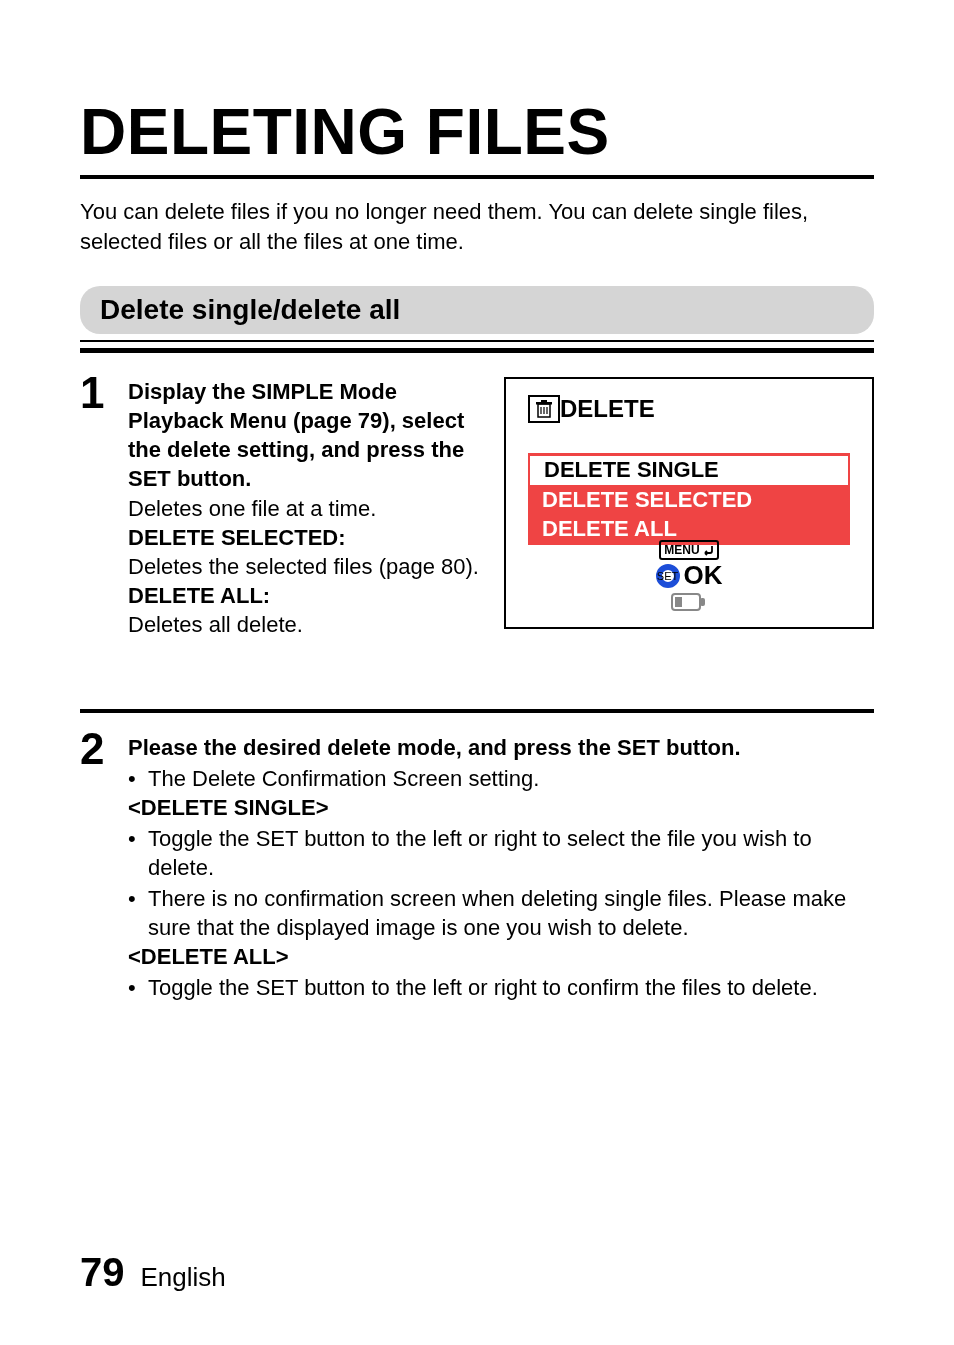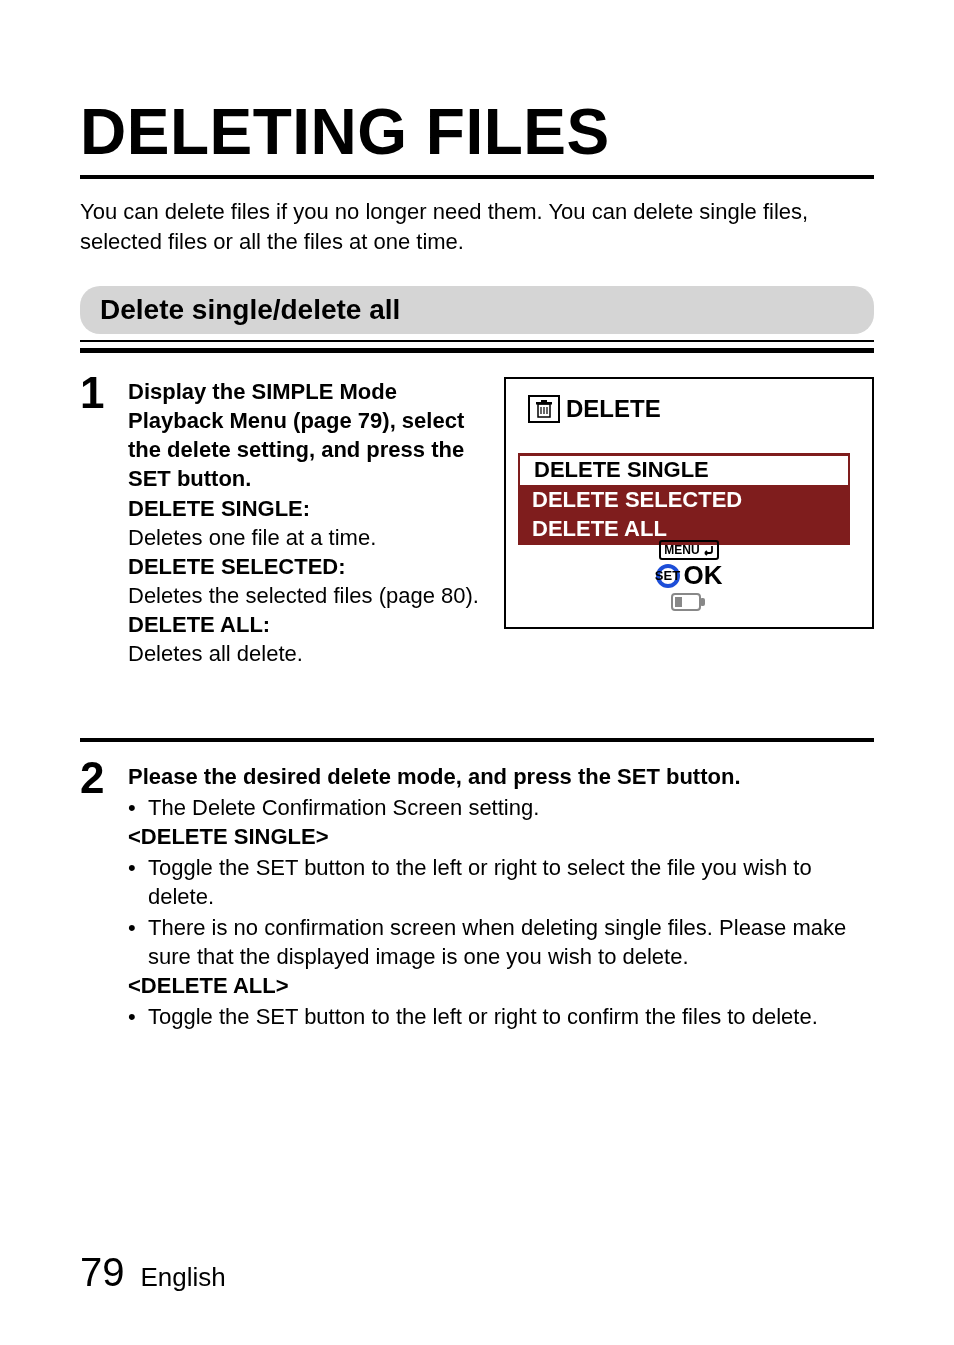--- a/index.html
+++ b/index.html
@@ -98,41 +98,40 @@
       position: relative;
       margin-top: 6px;
       font-family: Arial, Helvetica, sans-serif;
     }
     .screen-header {
       position: absolute;
       top: 16px;
       left: 22px;
       display: flex;
       align-items: center;
-      gap: 6px;
     }
     .trash-icon-box {
       border: 2px solid #000;
       padding: 2px 4px;
       display: flex;
       align-items: center;
       justify-content: center;
       width: 32px;
       height: 28px;
     }
     .screen-title {
       font-size: 24px;
       font-weight: bold;
     }
     .menu-block {
       position: absolute;
       top: 74px;
-      left: 12px;
+      left: 22px;
       right: 22px;
-      background: #7f1d1d;
+      background: #ef4444;
       padding: 2px 0;
     }
     .menu-item {
       color: #fff;
       font-size: 22px;
       font-weight: bold;
       padding: 0 14px;
       line-height: 1.3;
     }
     .menu-item.highlight {
@@ -167,42 +166,42 @@
     .ok-group {
       display: flex;
       align-items: center;
       gap: 4px;
       font-size: 26px;
       font-weight: bold;
     }
     .set-circle {
       width: 24px;
       height: 24px;
-      border: 4px solid #1d4ed8;
+      border: 6px solid #1d4ed8;
       border-radius: 50%;
       display: flex;
       align-items: center;
       justify-content: center;
-      font-size: 13px;
-      font-weight: bold;
+      font-size: 11px;
+      font-weight: normal;
     }
     .battery {
       display: inline-block;
     }
     .footer {
       position: absolute;
       bottom: 50px;
       left: 80px;
       display: flex;
       align-items: baseline;
       gap: 16px;
     }
     .page-num {
       font-size: 40px;
-      font-weight: normal;
+      font-weight: bold;
     }
     .page-lang {
       font-size: 26px;
     }
     .rule-between-steps {
       height: 4px;
       background: #000;
       margin: 70px 0 14px 0;
     }
     .subhead {
@@ -220,21 +219,20 @@
 <div class="section-heading">Delete single/delete all</div>
 <div class="section-rule-thin"></div>
 <div class="section-rule-thick"></div>
 
 <div class="step-row">
   <div class="step-num">1</div>
   <div class="columns">
     <div class="col-left">
       <div class="step-body">
         <div class="bold">Display the SIMPLE Mode Playback Menu (page 79), select the delete setting, and press the SET button.</div>
-        <div class="bold">DELETE SINGLE:</div>
         <div>Deletes one file at a time.</div>
         <div class="bold">DELETE SELECTED:</div>
         <div>Deletes the selected files (page 80).</div>
         <div class="bold">DELETE ALL:</div>
         <div>Deletes all delete.</div>
       </div>
     </div>
     <div class="col-right">
       <div class="screen-box">
         <div class="screen-header">

